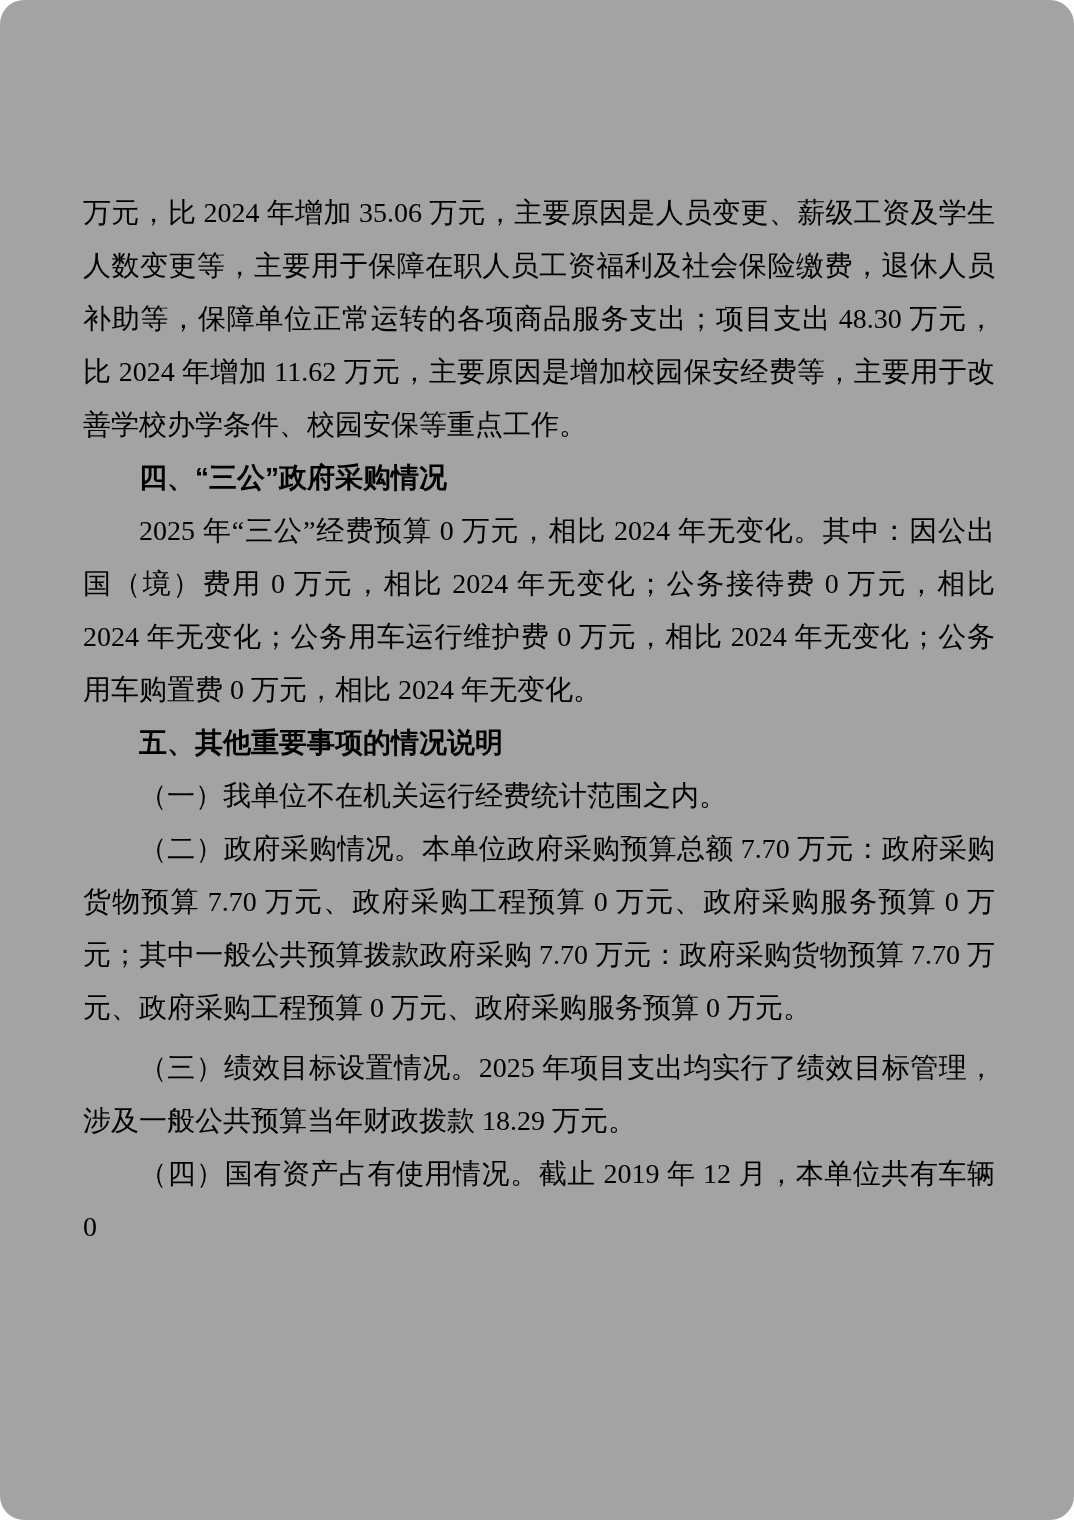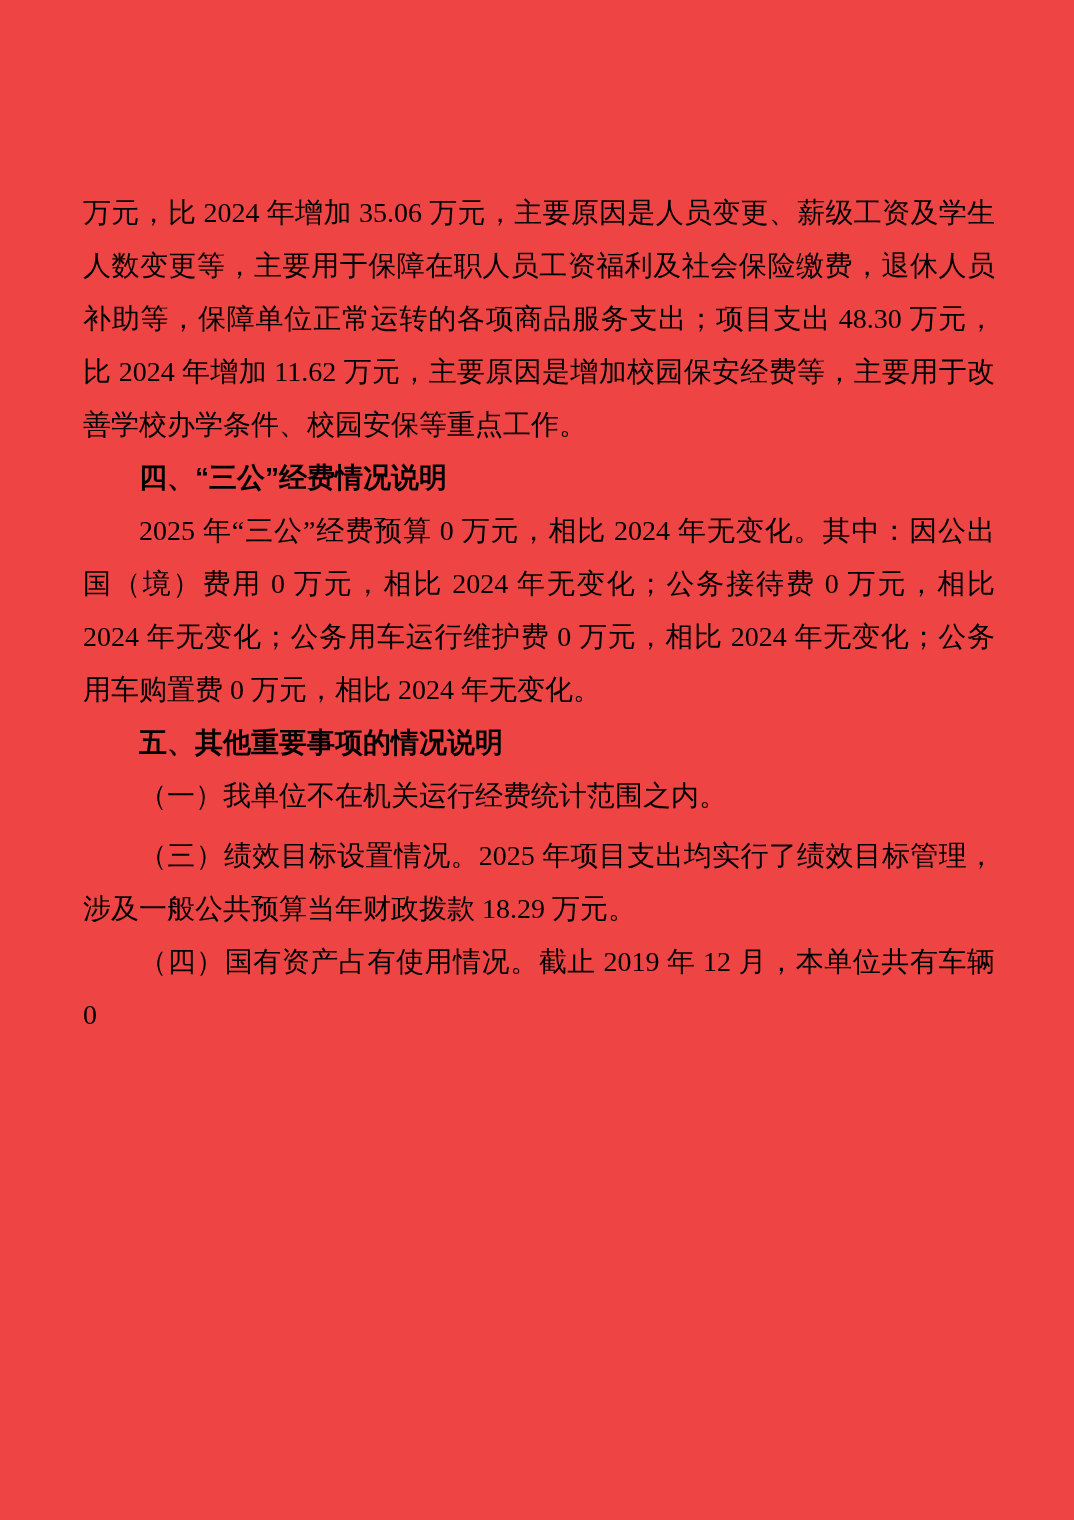--- a/index.html
+++ b/index.html
@@ -4,22 +4,23 @@
 <style>
   html, body {
     margin: 0;
     padding: 0;
     background: #ffffff;
   }
   .page {
     position: relative;
     width: 1074px;
     height: 1520px;
-    background: #ef4444;
+    background: #a3a3a3;
     overflow: hidden;
+    border-radius: 24px;
   }
   .content {
     position: absolute;
     left: 83px;
     top: 186px;
     width: 912px;
     color: #000000;
     font-family: "Liberation Serif", "DejaVu Serif", serif;
     font-size: 28px;
     line-height: 53px;
@@ -40,20 +41,21 @@
   .content p.gap-before {
     margin-top: 7px;
   }
 </style>
 </head>
 <body>
 
 <div class="page">
   <div class="content">
     <p class="para">万元，比 2024 年增加 35.06 万元，主要原因是人员变更、薪级工资及学生人数变更等，主要用于保障在职人员工资福利及社会保险缴费，退休人员补助等，保障单位正常运转的各项商品服务支出；项目支出 48.30 万元，比 2024 年增加 11.62 万元，主要原因是增加校园保安经费等，主要用于改善学校办学条件、校园安保等重点工作。</p>
-    <p class="heading indent">四、“三公”经费情况说明</p>
+    <p class="heading indent">四、“三公”政府采购情况</p>
     <p class="para indent">2025 年“三公”经费预算 0 万元，相比 2024 年无变化。其中：因公出国（境）费用 0 万元，相比 2024 年无变化；公务接待费 0 万元，相比 2024 年无变化；公务用车运行维护费 0 万元，相比 2024 年无变化；公务用车购置费 0 万元，相比 2024 年无变化。</p>
     <p class="heading indent">五、其他重要事项的情况说明</p>
     <p class="para indent">（一）我单位不在机关运行经费统计范围之内。</p>
+    <p class="para indent">（二）政府采购情况。本单位政府采购预算总额 7.70 万元：政府采购货物预算 7.70 万元、政府采购工程预算 0 万元、政府采购服务预算 0 万元；其中一般公共预算拨款政府采购 7.70 万元：政府采购货物预算 7.70 万元、政府采购工程预算 0 万元、政府采购服务预算 0 万元。</p>
     <p class="para indent gap-before">（三）绩效目标设置情况。2025 年项目支出均实行了绩效目标管理，涉及一般公共预算当年财政拨款 18.29 万元。</p>
     <p class="para indent">（四）国有资产占有使用情况。截止 2019 年 12 月，本单位共有车辆 0</p>
   </div>
 </div>
 
 </body></html>

